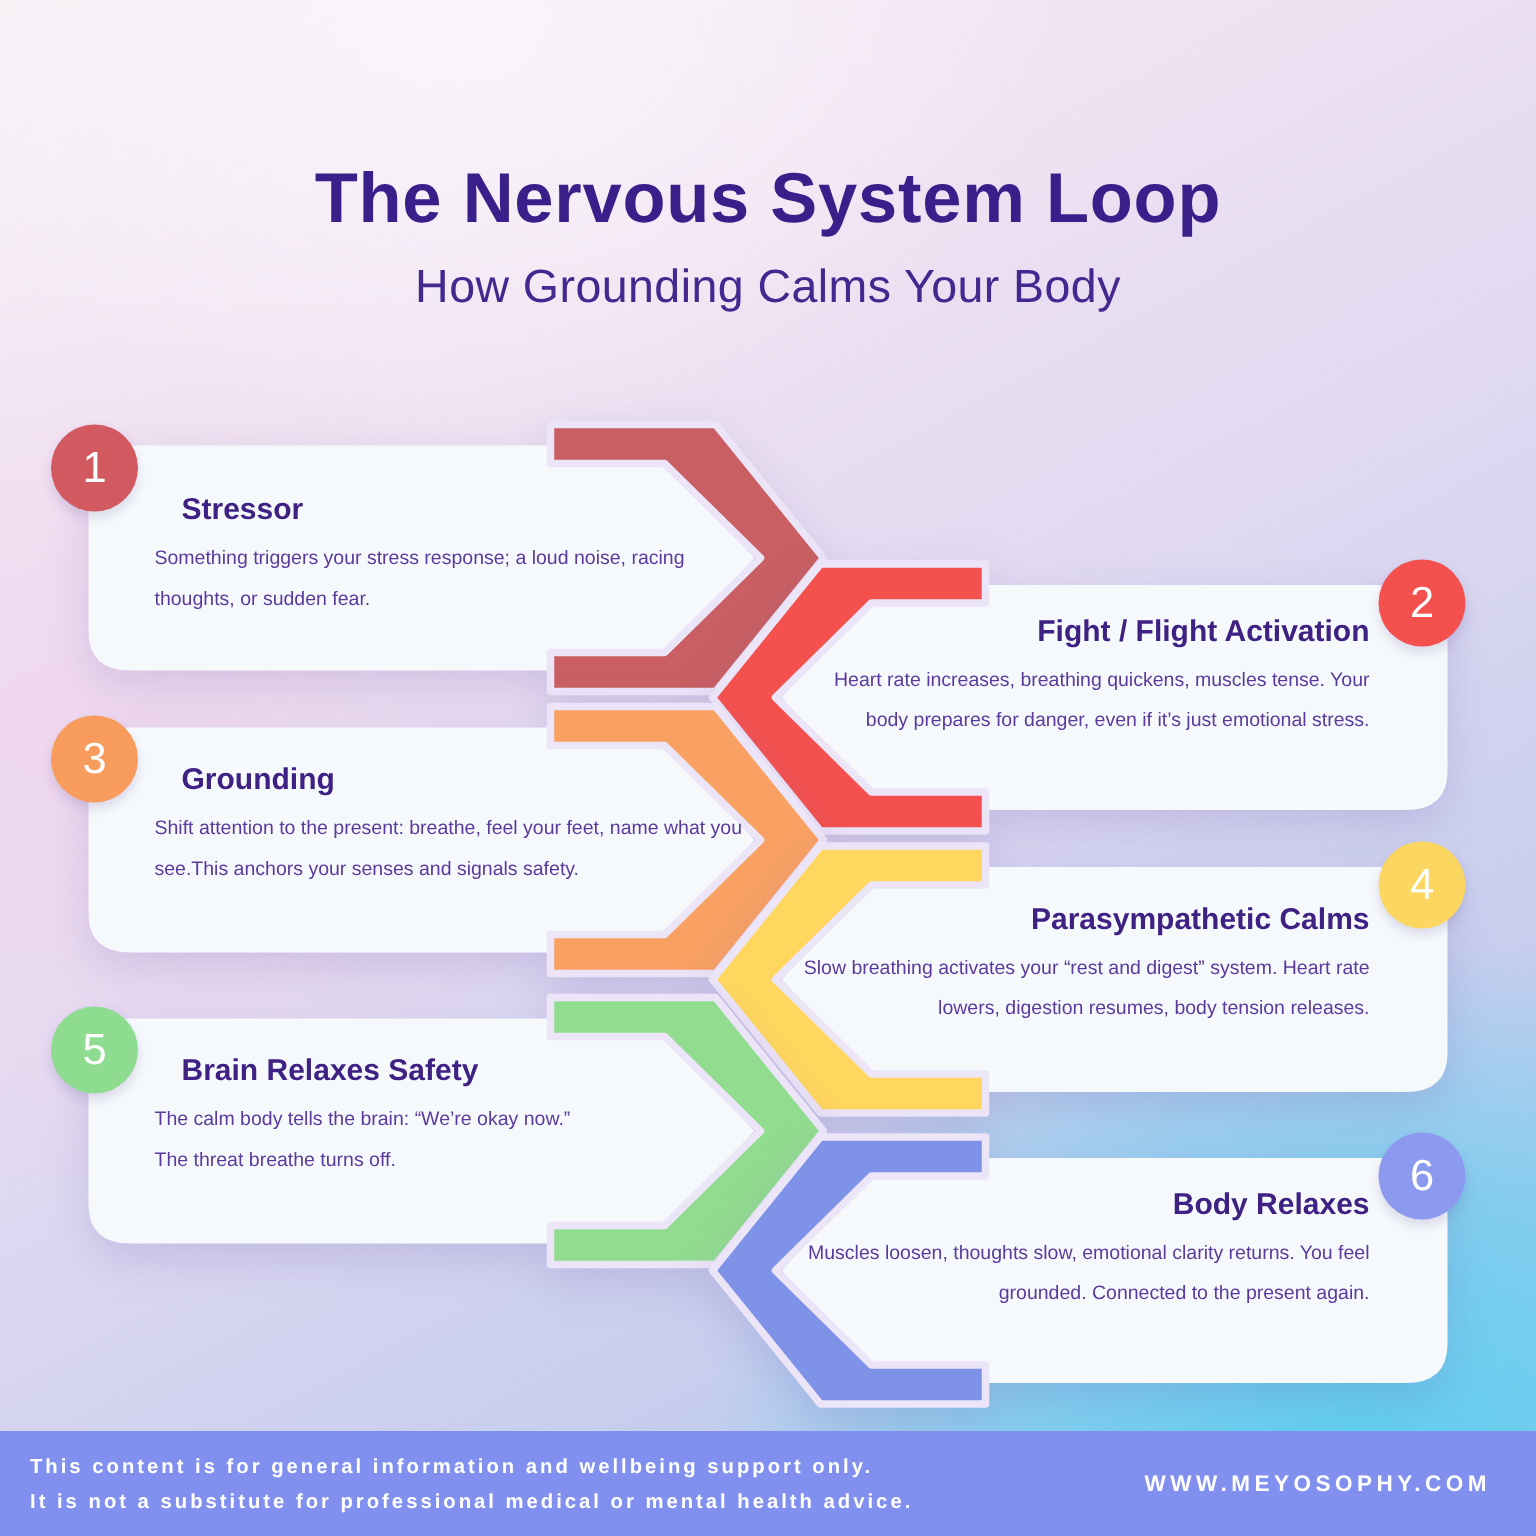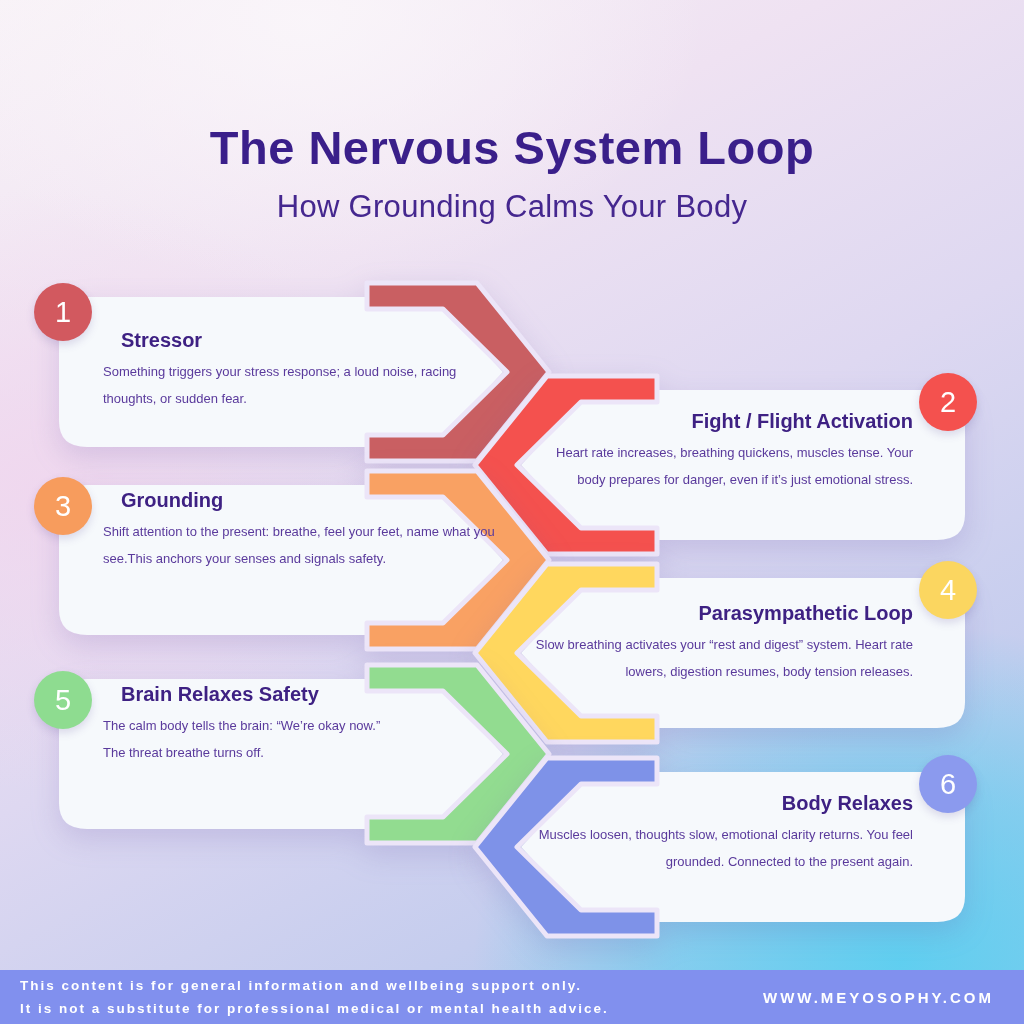--- a/index.html
+++ b/index.html
@@ -9,21 +9,21 @@
     font-family:"Liberation Sans", sans-serif;
     overflow:hidden;
     background:
       radial-gradient(58% 46% at 88% 94%, rgba(92,207,240,0.95) 0%, rgba(92,207,240,0.55) 38%, rgba(92,207,240,0) 72%),
       radial-gradient(52% 42% at 4% 48%, rgba(240,214,238,0.85) 0%, rgba(240,214,238,0) 70%),
       radial-gradient(60% 40% at 30% 2%, rgba(250,246,250,0.9) 0%, rgba(250,246,250,0) 65%),
       linear-gradient(152deg, #f8f2f7 0%, #efe2f2 28%, #ded8f1 52%, #c5cdee 76%, #9ac6ea 100%);
   }
 
   
-  .header { position:absolute; left:0; top:120px; width:1024px; text-align:center; }
+  .header { position:absolute; left:0; top:104px; width:1024px; text-align:center; }
   .title {
     font-size:47px; font-weight:bold; letter-spacing:0.5px;
     color:var(--title-color);
   }
   .subtitle {
     margin-top:14px; font-size:31px; font-weight:500;
     color:var(--subtitle-color); letter-spacing:0.3px;
   }
 
   
@@ -40,38 +40,38 @@
     position:absolute; width:58px; height:58px; border-radius:50%;
     background:var(--accent); color:#ffffff; z-index:5;
     display:flex; align-items:center; justify-content:center;
     font-size:29px; box-shadow:0 4px 8px rgba(90,70,150,0.18);
   }
   .step.left  .num { left:-23px; top:12px; }
   .step.right .num { left:452px; top:3px; }
   .step.s1 .num { top:6px; }
 
   .content { position:absolute; z-index:4; }
-  .step.left  .content { left:46px;  top:24px; width:394px; text-align:left; }
+  .step.left  .content { left:46px;  top:44px; width:394px; text-align:left; }
   .step.right .content { right:54px; top:40px; width:382px; text-align:right; }
   .step.s1 .content { top:52px; }
   .step.s4 .content { top:44px; }
 
   .step-title { font-size:20px; font-weight:bold; color:var(--card-title-color); margin-bottom:7px;margin-left:18px; }
   .step-body  { font-size:13px; line-height:26.5px; color:var(--body-color); white-space:pre-line; }
 
   .s1 { left:57px;  top:277px; }
   .s2 { left:467px; top:370px; }
   .s3 { left:57px;  top:465px; }
   .s4 { left:467px; top:558px; }
   .s5 { left:57px;  top:659px; }
   .s6 { left:467px; top:752px; }
 
   
   .footer {
-    position:absolute; left:0; bottom:0; width:1024px; height:54px;
+    position:absolute; left:0; bottom:0; width:1024px; height:70px;
     background:var(--footer-bar); color:var(--footer-text);
     display:flex; align-items:center; justify-content:space-between;
     padding:0 30px 0 20px;
   }
   .disclaimer { font-size:13.5px; font-weight:bold; letter-spacing:2px; line-height:23px; }
   .website    { font-size:15px;  font-weight:bold; letter-spacing:3px; }
 </style>
 </head>
 <body>
 
@@ -116,21 +116,21 @@
   </div>
 </div>
 
 <div class="step right s4" style="--accent: #fbd660; --band: #ffd75e;">
   <svg viewBox="0 0 500 190" aria-hidden="true">
     <path class="shape-card" d="M30,20 H376 L446,95 L376,170 H30 Q2,170 2,144 V46 Q2,20 30,20 Z"></path>
     <path class="shape-band" d="M310,6 L420,6 L492,95 L420,184 L310,184 L310,158 L386,158 L450,95 L386,32 L310,32 Z"></path>
   </svg>
   <div class="num">4</div>
   <div class="content">
-    <div class="step-title">Parasympathetic Loop</div>
+    <div class="step-title">Parasympathetic Calms</div>
     <div class="step-body">Slow breathing activates your “rest and digest” system. Heart rate lowers, digestion resumes, body tension releases.</div>
   </div>
 </div>
 
 <div class="step left s5" style="--accent: #8edc90; --band: #92dc90;">
   <svg viewBox="0 0 500 190" aria-hidden="true">
     <path class="shape-card" d="M30,20 H376 L446,95 L376,170 H30 Q2,170 2,144 V46 Q2,20 30,20 Z"></path>
     <path class="shape-band" d="M310,6 L420,6 L492,95 L420,184 L310,184 L310,158 L386,158 L450,95 L386,32 L310,32 Z"></path>
   </svg>
   <div class="num">5</div>

